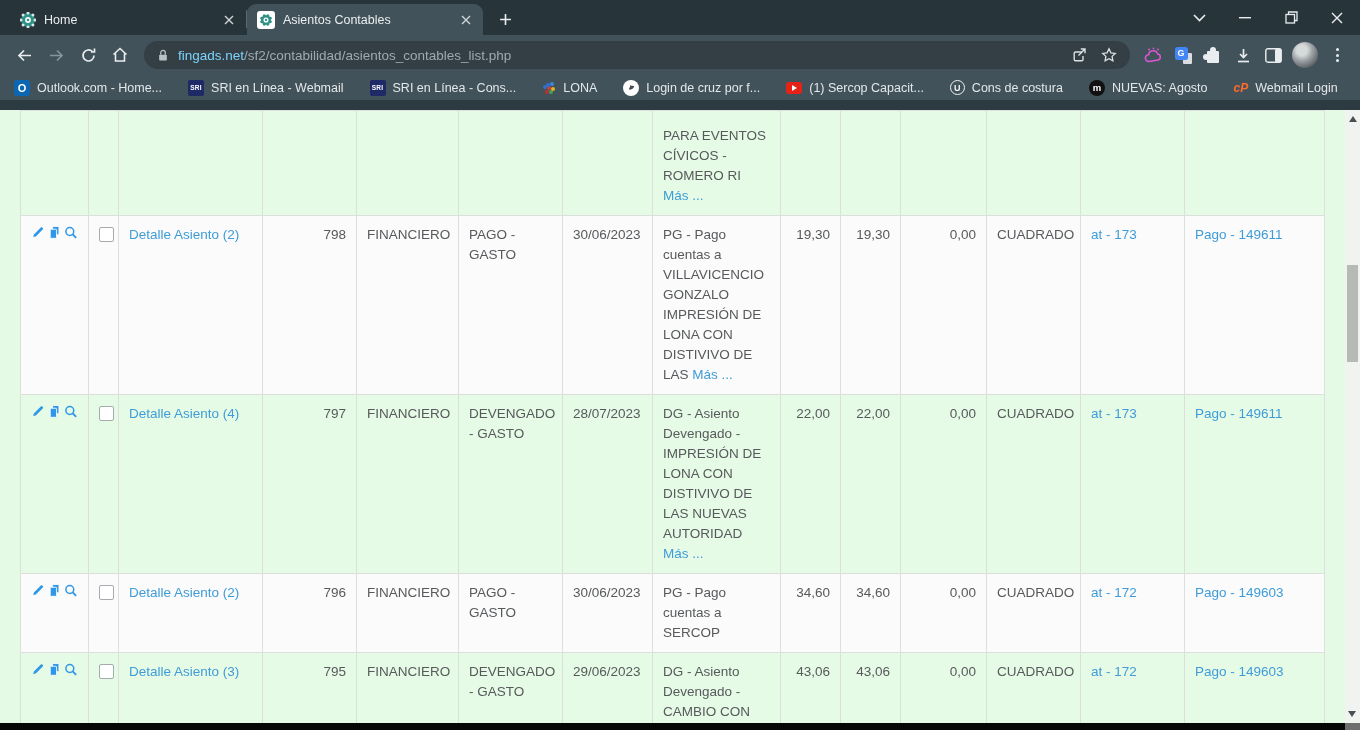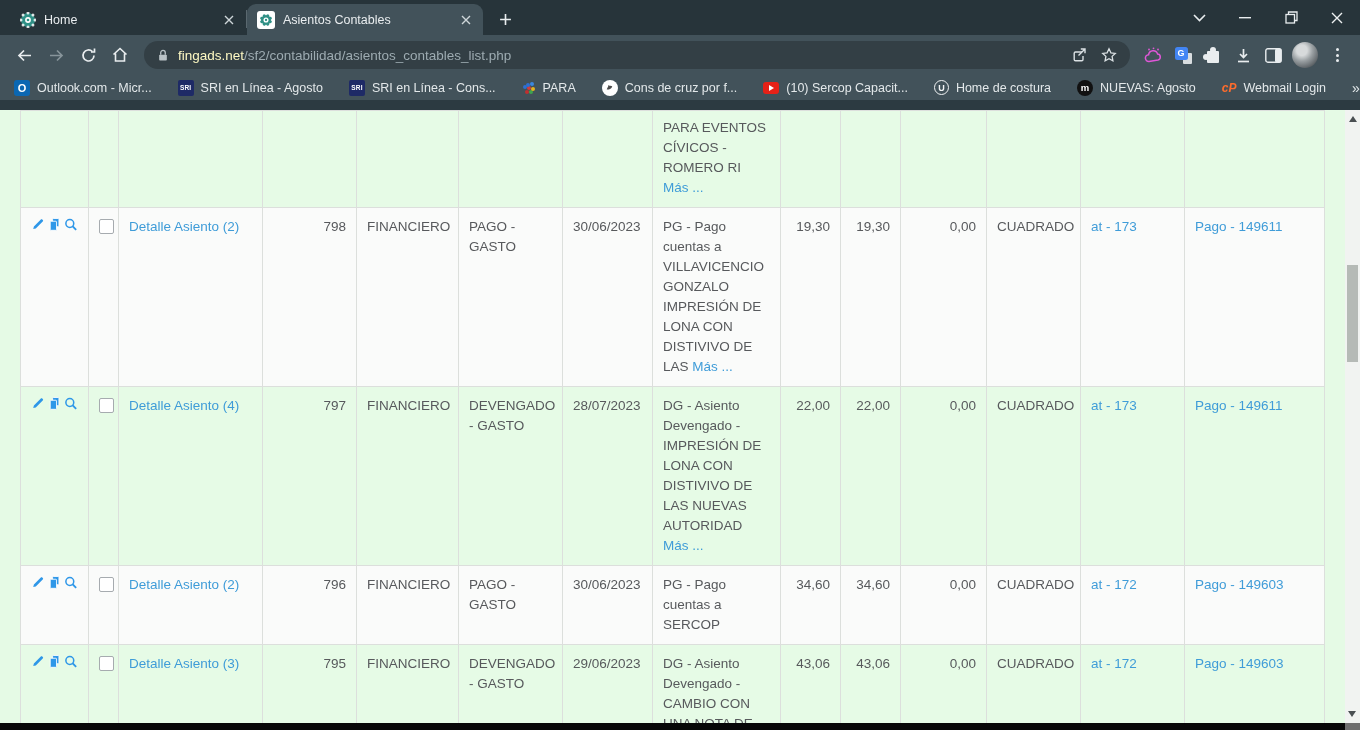--- a/index.html
+++ b/index.html
@@ -17,21 +17,21 @@
   .newtab { width:28px; height:28px; margin:0 0 2px 8px; display:flex; align-items:center; justify-content:center; border-radius:50%; }
   .tab-spacer { flex:1; }
   .win-controls { display:flex; align-items:center; height:35px; }
   .win-btn { width:46px; height:35px; display:flex; align-items:center; justify-content:center; }
 
   
   .toolbar { height:40px; background:#42525a; display:flex; align-items:center; padding:0 8px; flex:none; }
   .nav-btn { width:32px; height:32px; display:flex; align-items:center; justify-content:center; border-radius:50%; flex:none; }
   .omnibox { flex:1; height:28px; background:#333f45; border-radius:14px; display:flex; align-items:center; padding:0 6px 0 12px; margin:0 8px; overflow:hidden; }
   .url { font-size:13.5px; white-space:nowrap; margin-left:8px; flex:1; }
-  .url-domain { color:#fef9c3; }
+  .url-domain { color:#7dd3fc; }
   .url-path { color:#9dabb1; }
   .omni-btn { width:30px; height:28px; display:flex; align-items:center; justify-content:center; flex:none; }
   .ext-btn { width:30px; height:30px; display:flex; align-items:center; justify-content:center; flex:none; }
   .avatar { width:26px; height:26px; border-radius:50%; background:radial-gradient(circle at 38% 32%, #d7dadb 0 22%, #9aa0a3 45%, #585e62 78%, #3d4246 100%); margin:0 4px; flex:none; }
 
   
   .bookmarks { height:25px; background:#42525a; display:flex; align-items:center; padding:0 14px; gap:26px; flex:none; }
   .bm { display:flex; align-items:center; gap:7px; }
   .bm-label { font-size:12.5px; color:#e3e8ea; white-space:nowrap; }
   .bm-more { margin-left:auto; color:#e3e8ea; font-size:14px; }
@@ -39,21 +39,21 @@
   .page-strip { height:10px; background:#2c3a41; flex:none; }
 
   
   .content { position:relative; flex:1; background:#e5fae5; overflow:hidden; }
   table.grid { position:absolute; left:20px; top:0; width:1304px; table-layout:fixed; border-collapse:collapse; }
   table.grid td { border:1px solid #dcdfdc; vertical-align:top; padding:9px 10px; font-size:13.5px; line-height:20px; color:#57595c; overflow:hidden; }
   tr.r-green td { background:#e6fbe6; }
   tr.r-white td { background:#fafbfa; }
   td.c-num, td.c-money { text-align:right;margin-left:45px; }
   td.c-desc { padding-left:8px; padding-right:8px; }
-  tr.partial td { padding-top:7px; }
+  tr.partial td { padding-top:15px; }
   .lnk { color:#3f9cd8; cursor:pointer; }
   .cellicons { display:flex; gap:3px; align-items:center; }
   .cb { display:inline-block; width:15px; height:15px; border:1px solid #a6abaf; border-radius:2px; background:#fff; margin-top:2px; }
 
   
   .vscroll { position:absolute; top:0; right:0; width:15px; height:613px; background:#f1f3f1; }
   .scroll-arrow { width:0; height:0; border-left:4.5px solid transparent; border-right:4.5px solid transparent; margin:6px auto 0; }
   .arrow-up { border-bottom:6px solid #4a4f52; }
   .arrow-down { border-top:6px solid #4a4f52; position:absolute; bottom:6px; left:3px; margin:0; }
   .vthumb { position:absolute; left:2px; top:155px; width:11px; height:97px; background:#b5bab6; }
@@ -237,52 +237,52 @@
           <span></span>
           <span></span>
           <span></span>
         </span>
     </div>
   </div>
 
   <div class="bookmarks">
     <div class="bm">
       <span class="ico-outlook">O</span>
-      <span class="bm-label">Outlook.com - Micr...</span>
+      <span class="bm-label">Outlook.com - Home...</span>
     </div>
     <div class="bm">
       <span class="ico-sri">SRI</span>
-      <span class="bm-label">SRI en Línea - Agosto</span>
+      <span class="bm-label">SRI en Línea - Webmail</span>
     </div>
     <div class="bm">
       <span class="ico-sri">SRI</span>
       <span class="bm-label">SRI en Línea - Cons...</span>
     </div>
     <div class="bm">
       <span class="ico-iess"></span>
-      <span class="bm-label">PARA</span>
+      <span class="bm-label">LONA</span>
     </div>
     <div class="bm">
       <span class="ico-cross">
         <svg width="11" height="11" viewBox="0 0 16 16">
             <path d="M4 11q2-7 8-5q-1 5-8 5z" fill="#4b4b4b"></path>
             <circle cx="7" cy="6" r="1.2" fill="#4b4b4b"></circle>
           </svg>
       </span>
-      <span class="bm-label">Cons de cruz por f...</span>
+      <span class="bm-label">Login de cruz por f...</span>
     </div>
     <div class="bm">
       <span class="ico-youtube">
           <span class="yt-play"></span>
         </span>
-      <span class="bm-label">(10) Sercop Capacit...</span>
+      <span class="bm-label">(1) Sercop Capacit...</span>
     </div>
     <div class="bm">
       <span class="ico-costura">U</span>
-      <span class="bm-label">Home de costura</span>
+      <span class="bm-label">Cons de costura</span>
     </div>
     <div class="bm">
       <span class="ico-moodle">m</span>
       <span class="bm-label">NUEVAS: Agosto</span>
     </div>
     <div class="bm">
       <span class="ico-cpanel">cP</span>
       <span class="bm-label">Webmail Login</span>
     </div>
     <span class="bm-more">»</span>

